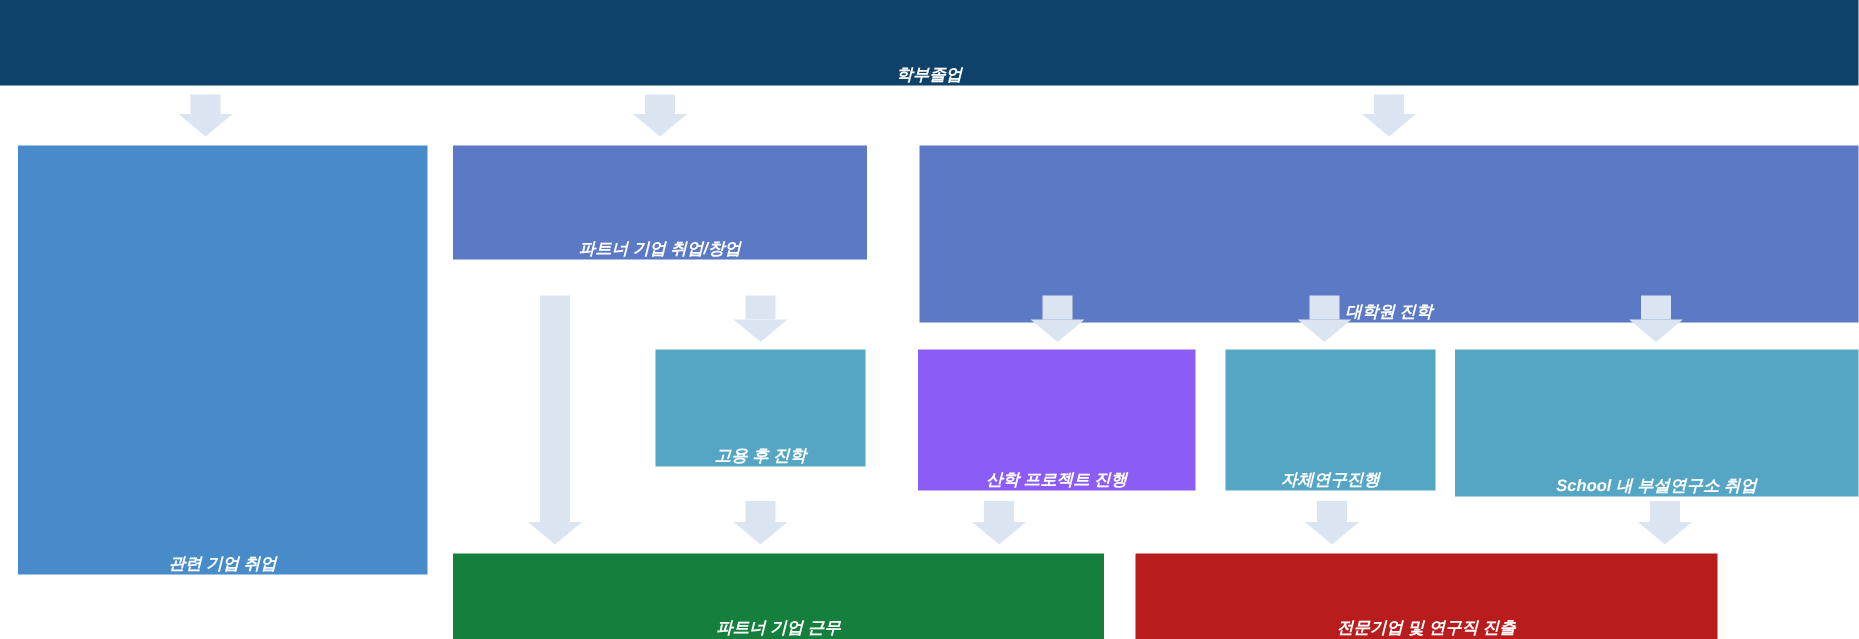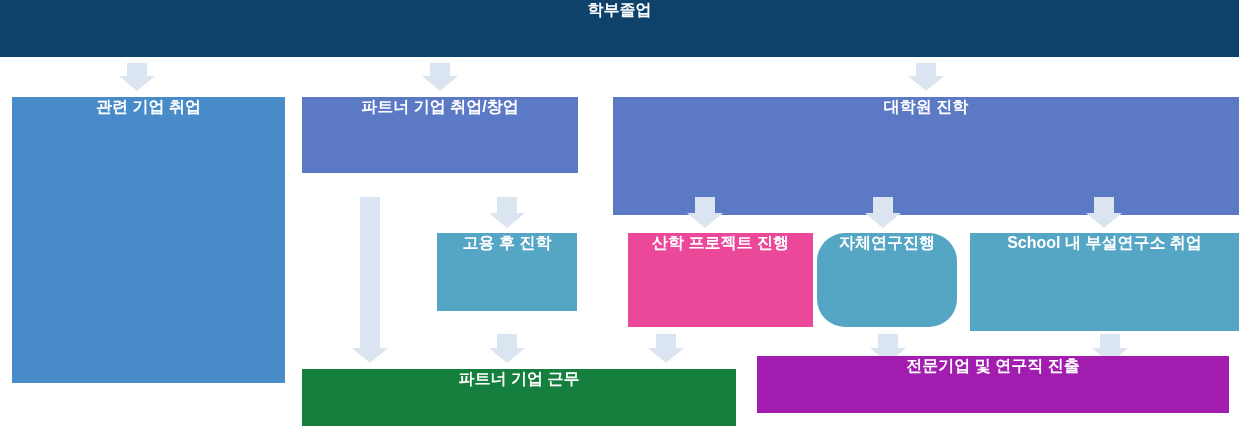--- a/index.html
+++ b/index.html
@@ -1,38 +1,38 @@
 <!DOCTYPE html>
 <html><head>
 <meta charset="utf-8">
 <style>
   html,body{margin:0;padding:0;}
   body{
     width:1239px;height:426px;position:relative;background:#ffffff;
     font-family:"Liberation Sans","DejaVu Sans",sans-serif;overflow:hidden;
   }
   .node{
-    position:absolute;display:flex;align-items:flex-start;justify-content:center;
-    color:#ffffff;font-weight:bold;font-size:16px;text-align:center;line-height:1.3;
+    position:absolute;display:flex;align-items:flex-end;justify-content:center;
+    color:#ffffff;font-weight:bold;font-size:11px;text-align:center;line-height:1.3;font-style:italic;
   }
   
   .header-bar{left:0;top:0;width:1239px;height:57px;background:#0e426b;}
   
   .related-employment{left:12px;top:97px;width:273px;height:286px;background:#478bc8;}
   
   .partner-employment{left:302px;top:97px;width:276px;height:76px;background:#5b79c5;}
   .grad-school{left:613px;top:97px;width:626px;height:118px;background:#5b79c5;}
   
   .study-after-employment{left:437px;top:233px;width:140px;height:78px;background:#55a5c4;}
-  .industry-project{left:612px;top:233px;width:185px;height:94px;background:#ec4899;margin-left:16px;}
-  .self-research{left:817px;top:233px;width:140px;height:94px;background:#55a5c4;border-radius:28px;}
+  .industry-project{left:612px;top:233px;width:185px;height:94px;background:#8b5cf6;}
+  .self-research{left:817px;top:233px;width:140px;height:94px;background:#55a5c4;}
   .school-institute{left:970px;top:233px;width:269px;height:98px;background:#55a5c4;}
   
   .partner-work{left:302px;top:369px;width:434px;height:57px;background:#15803d;}
-  .professional-research{left:757px;top:356px;width:472px;height:57px;background:#a21caf;}
+  .professional-research{left:757px;top:369px;width:388px;height:57px;background:#b91c1c;}
   
   .arrow{
     position:absolute;width:36px;display:flex;flex-direction:column;align-items:center;
   }
   .arrow .stem{width:20px;flex:1 1 auto;background:#dbe5f2;}
   .arrow .head{
     width:0;height:0;flex:0 0 auto;
     border-left:18px solid transparent;border-right:18px solid transparent;
     border-top:15px solid #dbe5f2;
   }

